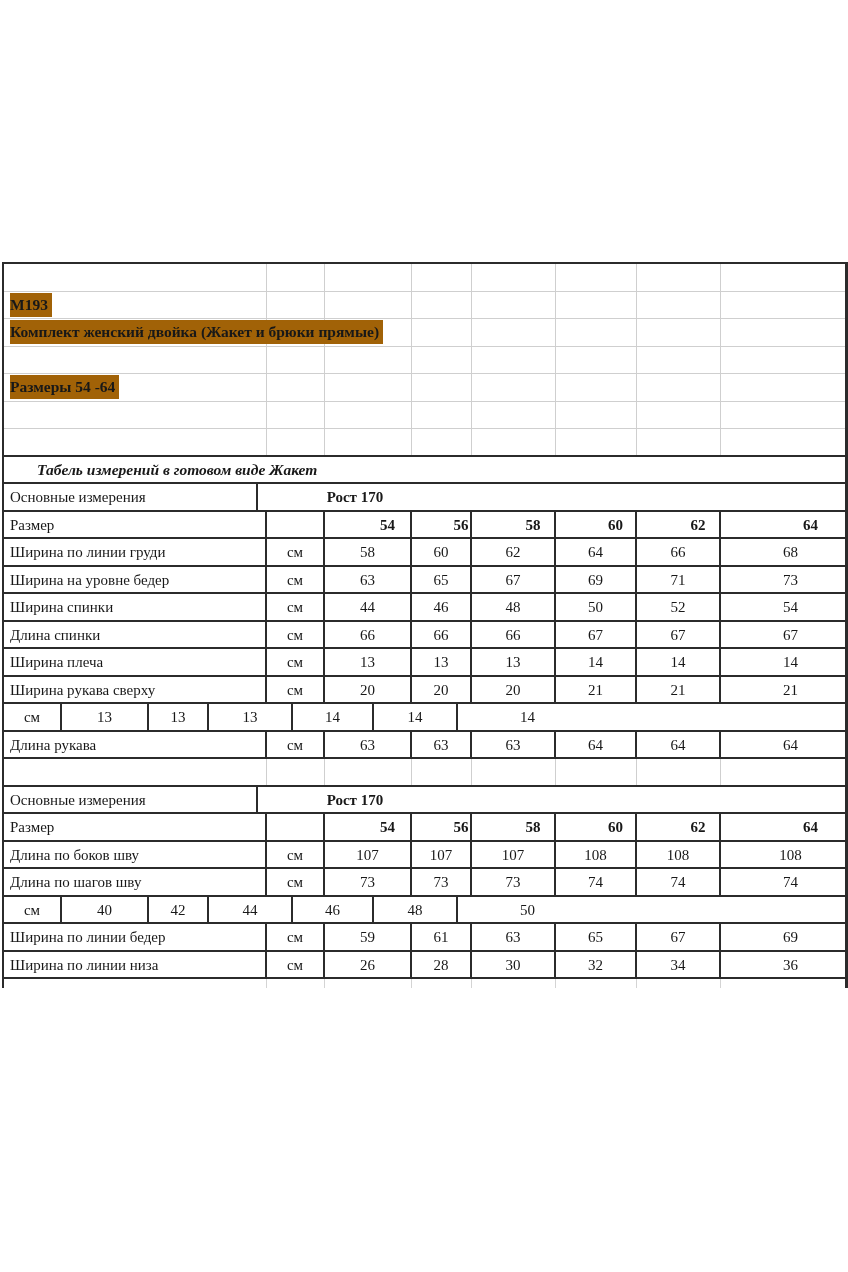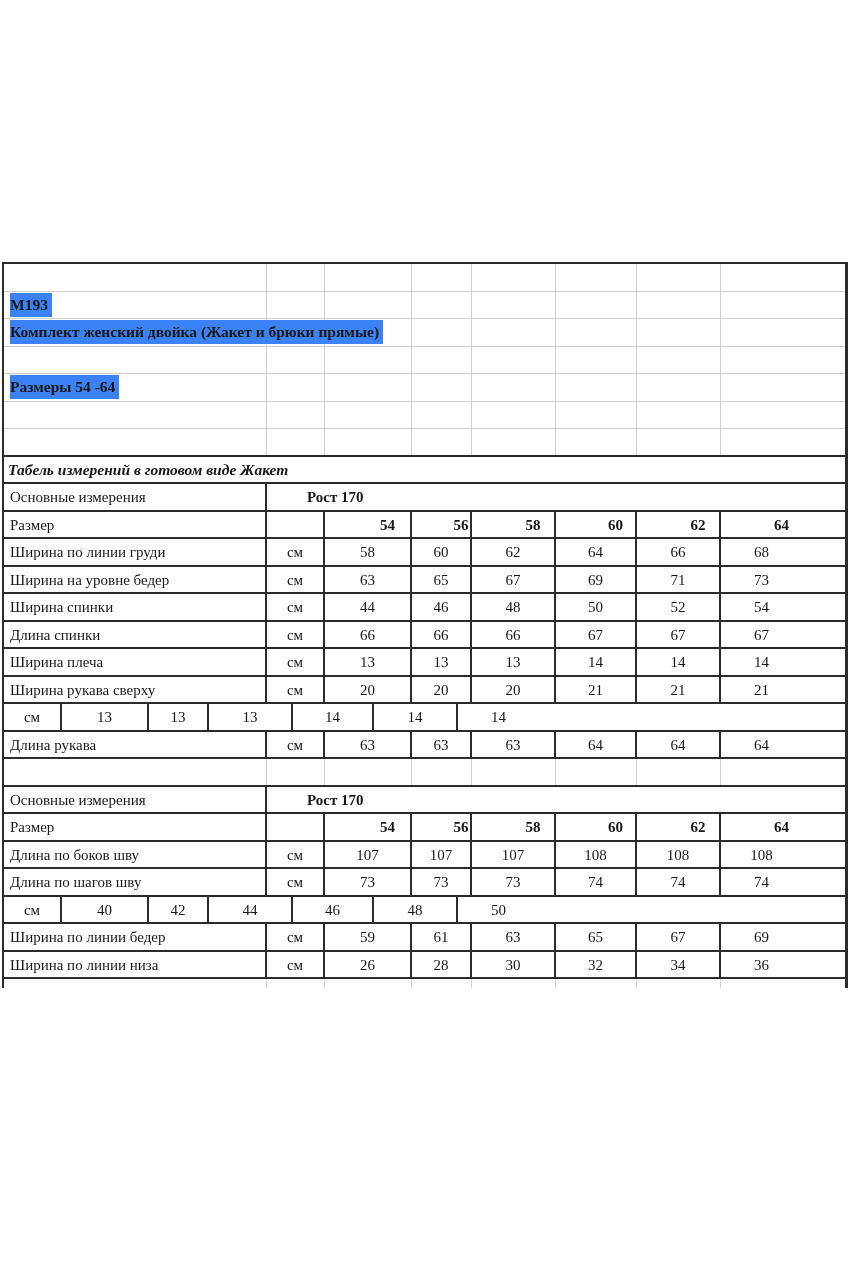--- a/index.html
+++ b/index.html
@@ -18,34 +18,34 @@
   .cA{width:263px;}
   .cB{width:58px;}
   .c1{width:87px;}
   .c2{width:60px;}
   .c3{width:84px;}
   .c4{width:81px;}
   .c5{width:84px;}
   .c6{width:81px;}
   .cWide{width:578px;}
   .cFull{width:841px;}
-  .row>.cell:last-child{border-right:none;}
+  .row>.cell:last-child{border-right:none;margin-left:29px;}
   
   .g>.cell{border-right:1px solid #cfcfcf;}
   .g{border-bottom:1px solid #cfcfcf;}
   
   .t>.cell{border-right:2px solid #2b2b2b;}
   .db{border-bottom:2px solid #2b2b2b !important;}
   .nb{border-bottom:none !important;}
   .drr{border-right:2px solid #2b2b2b !important;}
   .lab{padding-left:6px;}
   .ctr{text-align:center;}
   .b{font-weight:bold;padding-left:40px;}
   .cap{font-weight:bold;font-style:italic;padding-left:4px;font-size:15.5px;}
-  .spill{position:relative;z-index:2;display:inline-block;background:#3b82f6;padding-right:4px;font-weight:bold;font-size:15.5px;line-height:24px;}
+  .spill{position:relative;z-index:2;display:inline-block;background:#a16207;padding-right:4px;font-weight:bold;font-size:15.5px;line-height:24px;}
   .stub{height:9px;}
   .stub>.cell{border-right:1px solid #d4d4d4;}
 </style>
 </head>
 <body>
 
 <div class="sheet">
 
   <div class="row g">
     <div class="cell cA"></div>

